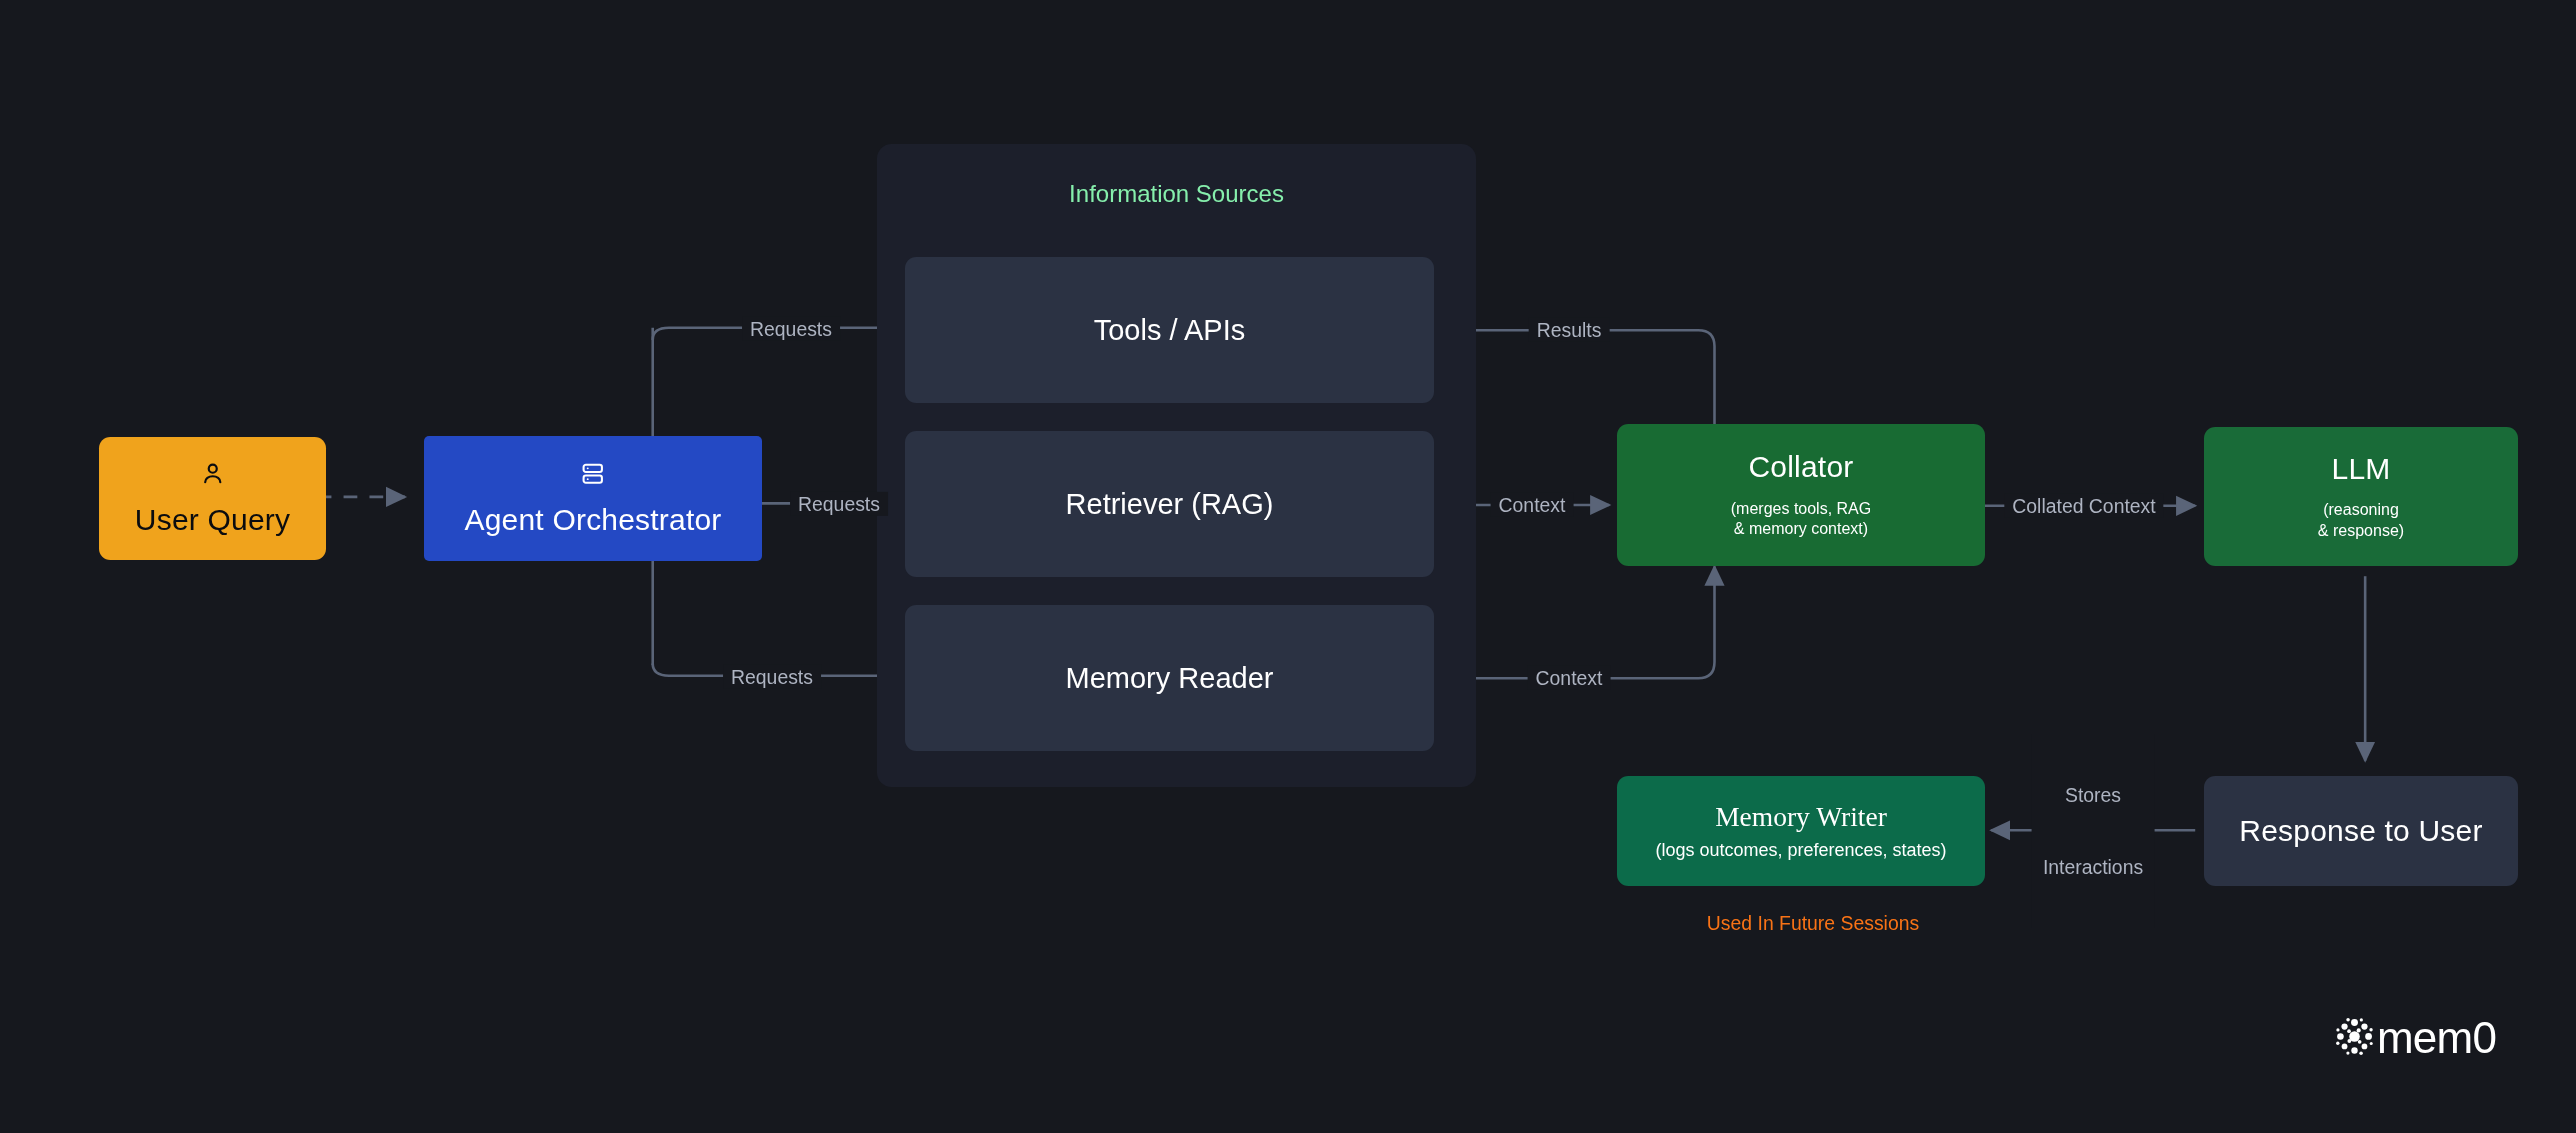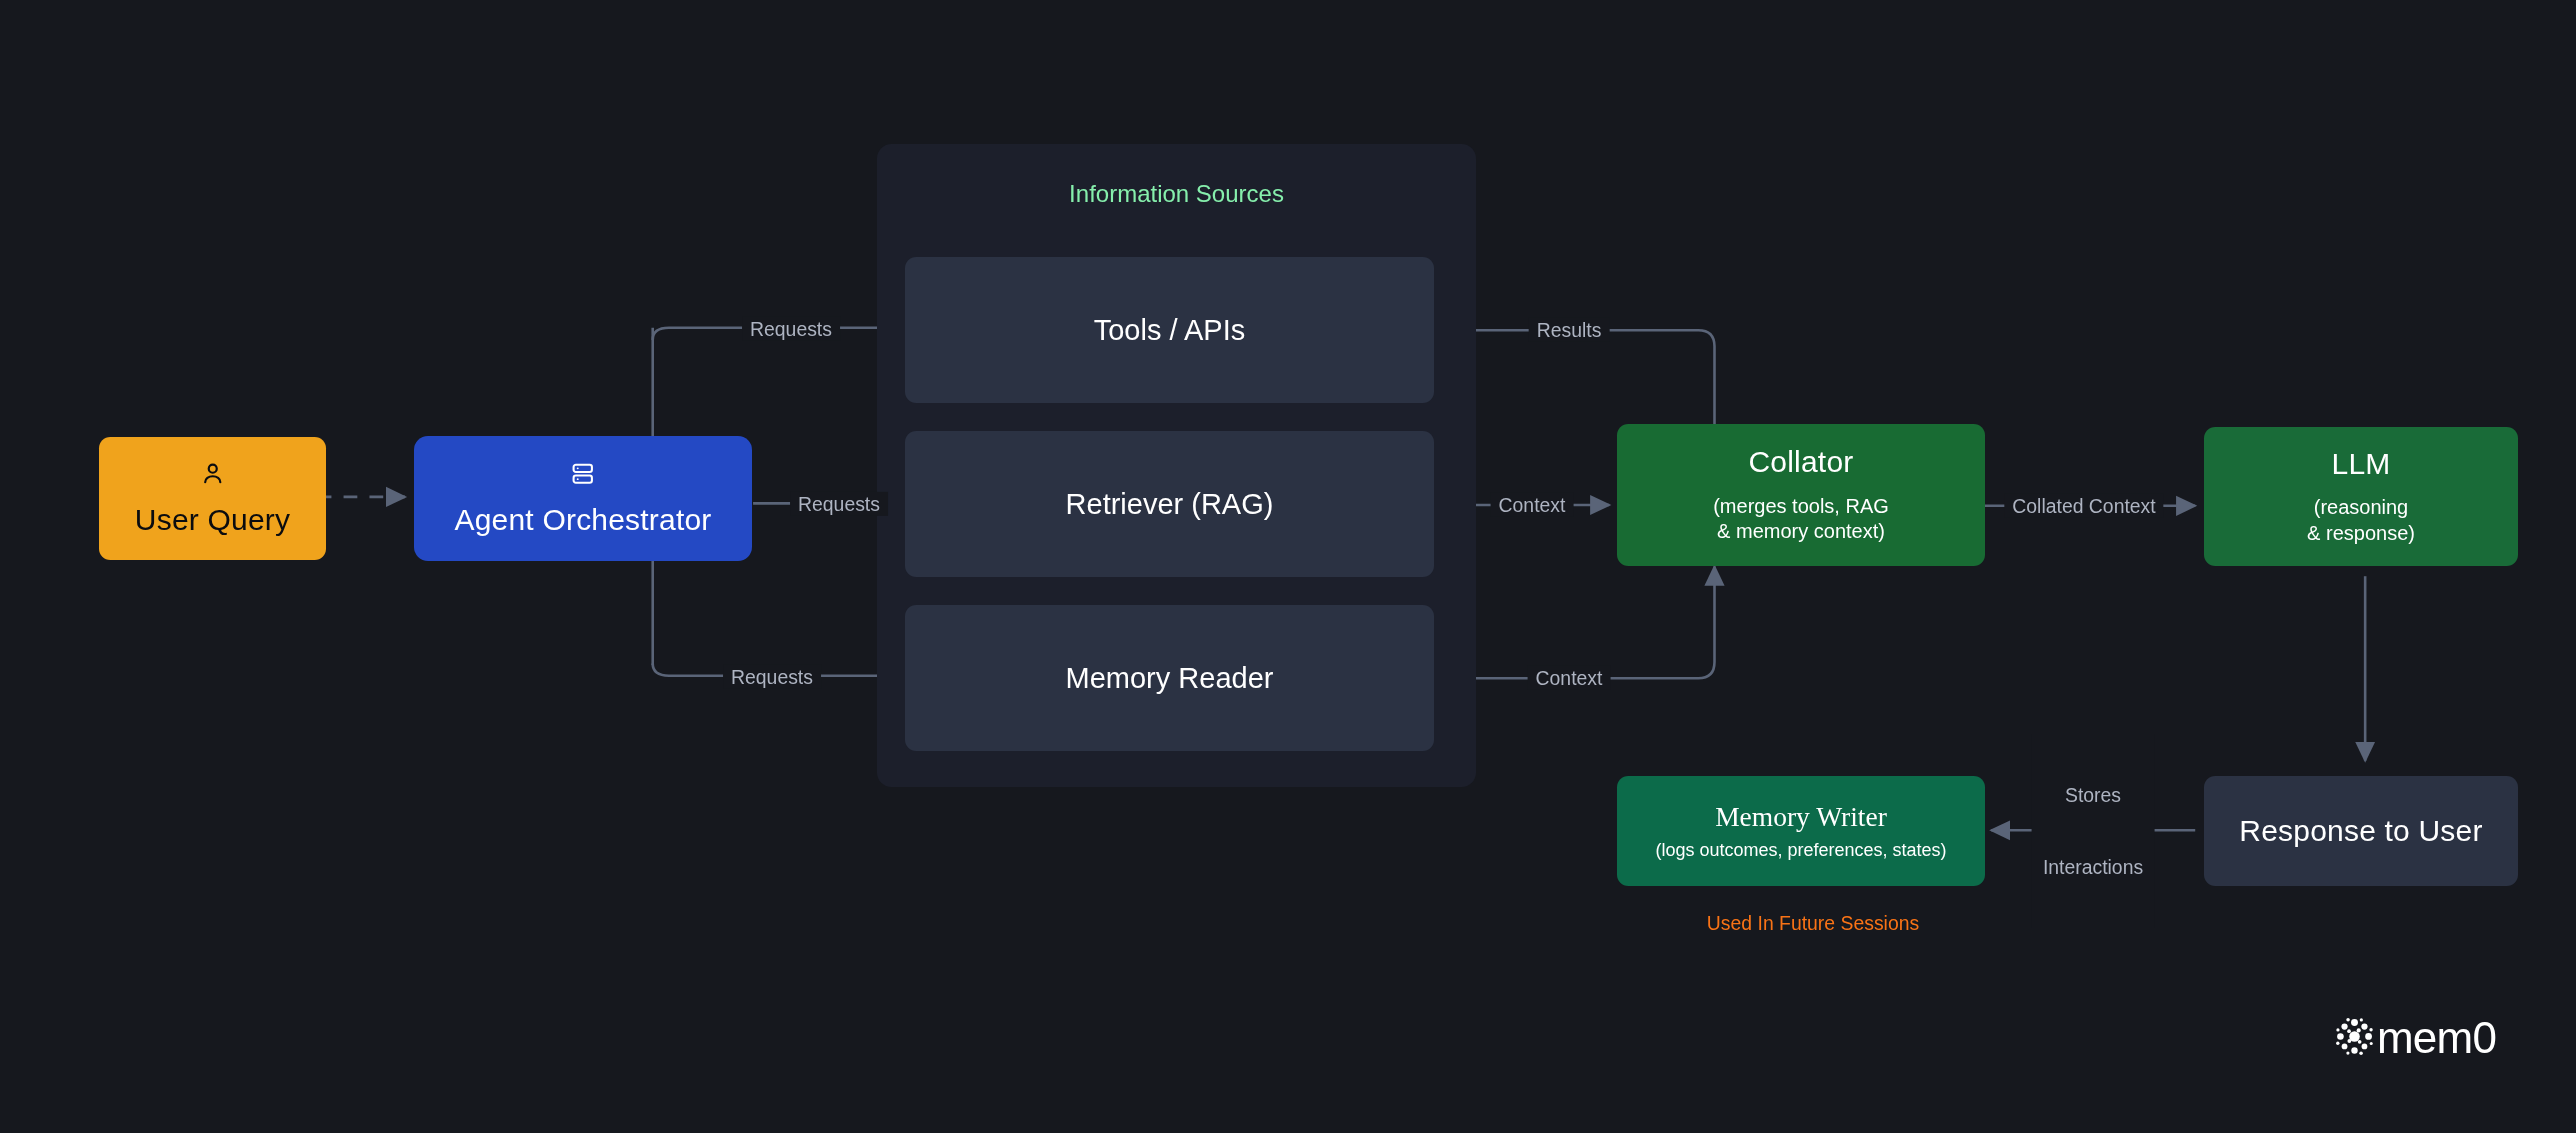--- a/index.html
+++ b/index.html
@@ -8,30 +8,30 @@
     font-family:"Liberation Sans","DejaVu Sans",sans-serif;
     color:#ffffff;
   }
   #stage{position:relative;width:2576px;height:1133px;background:#16181e;}
   svg.layer{position:absolute;left:0;top:0;width:2576px;height:1133px;}
 
   .node{position:absolute;box-sizing:border-box;display:flex;flex-direction:column;
         align-items:center;justify-content:center;text-align:center;}
 
   .n-user{background:#f0a31c;border-radius:11.3px;color:#0b0c0f;}
-  .n-agent{background:#2449c4;border-radius:14px;color:#ffffff;}
+  .n-agent{background:#2449c4;border-radius:5px;color:#ffffff;margin-left:10px;}
   .n-group{background:#1c1f2b;border-radius:14.6px;}
   .n-src{background:#2b3243;border-radius:11.3px;color:#ffffff;}
   .n-green{background:#186b33;border-radius:11.3px;color:#ffffff;}
   .n-teal{background:#0c6b4a;border-radius:11.3px;color:#ffffff;}
   .n-resp{background:#2b3243;border-radius:11.3px;color:#ffffff;}
 
   .t-main{font-size:30px;font-weight:400;line-height:1.15;letter-spacing:0.2px;}
   .t-main-sm{font-size:27.5px;font-weight:400;line-height:1.15;font-family:Liberation Serif, serif;}
-  .t-sub{font-size:20px;font-weight:400;line-height:1.28;margin-top:14px;}
+  .t-sub{font-size:16px;font-weight:400;line-height:1.28;margin-top:14px;}
   .t-sub-sm{font-size:18px;font-weight:400;line-height:1.25;margin-top:6.5px;}
   .t-group{font-size:24px;font-weight:400;color:#86efac;}
   .t-src{font-size:29px;font-weight:400;text-align:right;}
 
   .group-title{position:absolute;top:36px;left:0;right:0;text-align:center;}
 
   .icon{display:block;margin-bottom:13px;}
 
   .edge-label{position:absolute;transform:translate(-50%,-50%);
     font-size:19.4px;color:#aeb4c2;white-space:pre;text-align:center;line-height:1.25;

